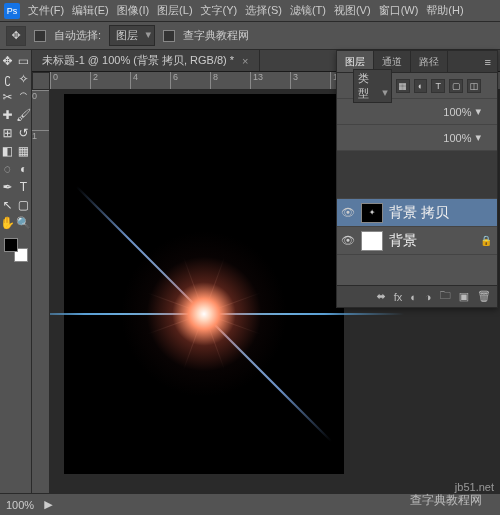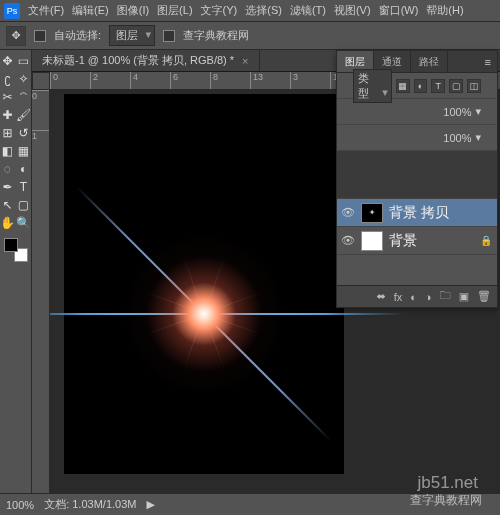--- a/index.html
+++ b/index.html
@@ -50,21 +50,21 @@
 .layer.sel{background:#5a7aa0}
 .eye{width:14px;height:14px;display:flex;align-items:center;justify-content:center;font-size:11px}
 .lthumb{width:22px;height:20px;background:#000;border:1px solid #888;display:flex;align-items:center;justify-content:center;font-size:8px}
 .lthumb.white{background:#fff}
 .lname{font-size:14px;color:#eee}
 .lock{margin-left:auto;font-size:10px;color:#ccc}
 .layer-spacer{height:30px}
 .panel-footer{display:flex;height:22px;background:#454545;border-top:1px solid #2a2a2a;align-items:center;justify-content:flex-end;gap:8px;padding:0 6px}
 .panel-footer span{font-size:11px;color:#bbb}
 .watermark{position:absolute;right:18px;bottom:6px;font-size:12px;color:rgba(255,255,255,.6);z-index:20}
-.watermark2{position:absolute;right:22px;bottom:22px;font-size:17px;color:rgba(255,255,255,.5);z-index:20}
+.watermark2{position:absolute;right:6px;bottom:22px;font-size:11px;color:rgba(255,255,255,.5);z-index:20}
 </style>
 </head>
 <body>
 
 <div class="menubar">
   <div class="ps-logo">Ps</div>
   <div class="menu-item">文件(F)</div>
   <div class="menu-item">编辑(E)</div>
   <div class="menu-item">图像(I)</div>
   <div class="menu-item">图层(L)</div>
@@ -167,21 +167,20 @@
           <div class="ray" style="transform:rotate(160deg)"></div>
           <div class="glow"></div>
         </div>
       </div>
     </div>
   </div>
 </div>
 
 <div class="statusbar">
   <span>100%</span>
-  <span>文档: 1.03M/1.03M</span>
   <span>▶</span>
 </div>
 
 <div class="layers-panel">
   <div class="panel-tabs">
     <div class="panel-tab active">图层</div>
     <div class="panel-tab">通道</div>
     <div class="panel-tab">路径</div>
     <div class="panel-menu">≡</div>
   </div>

